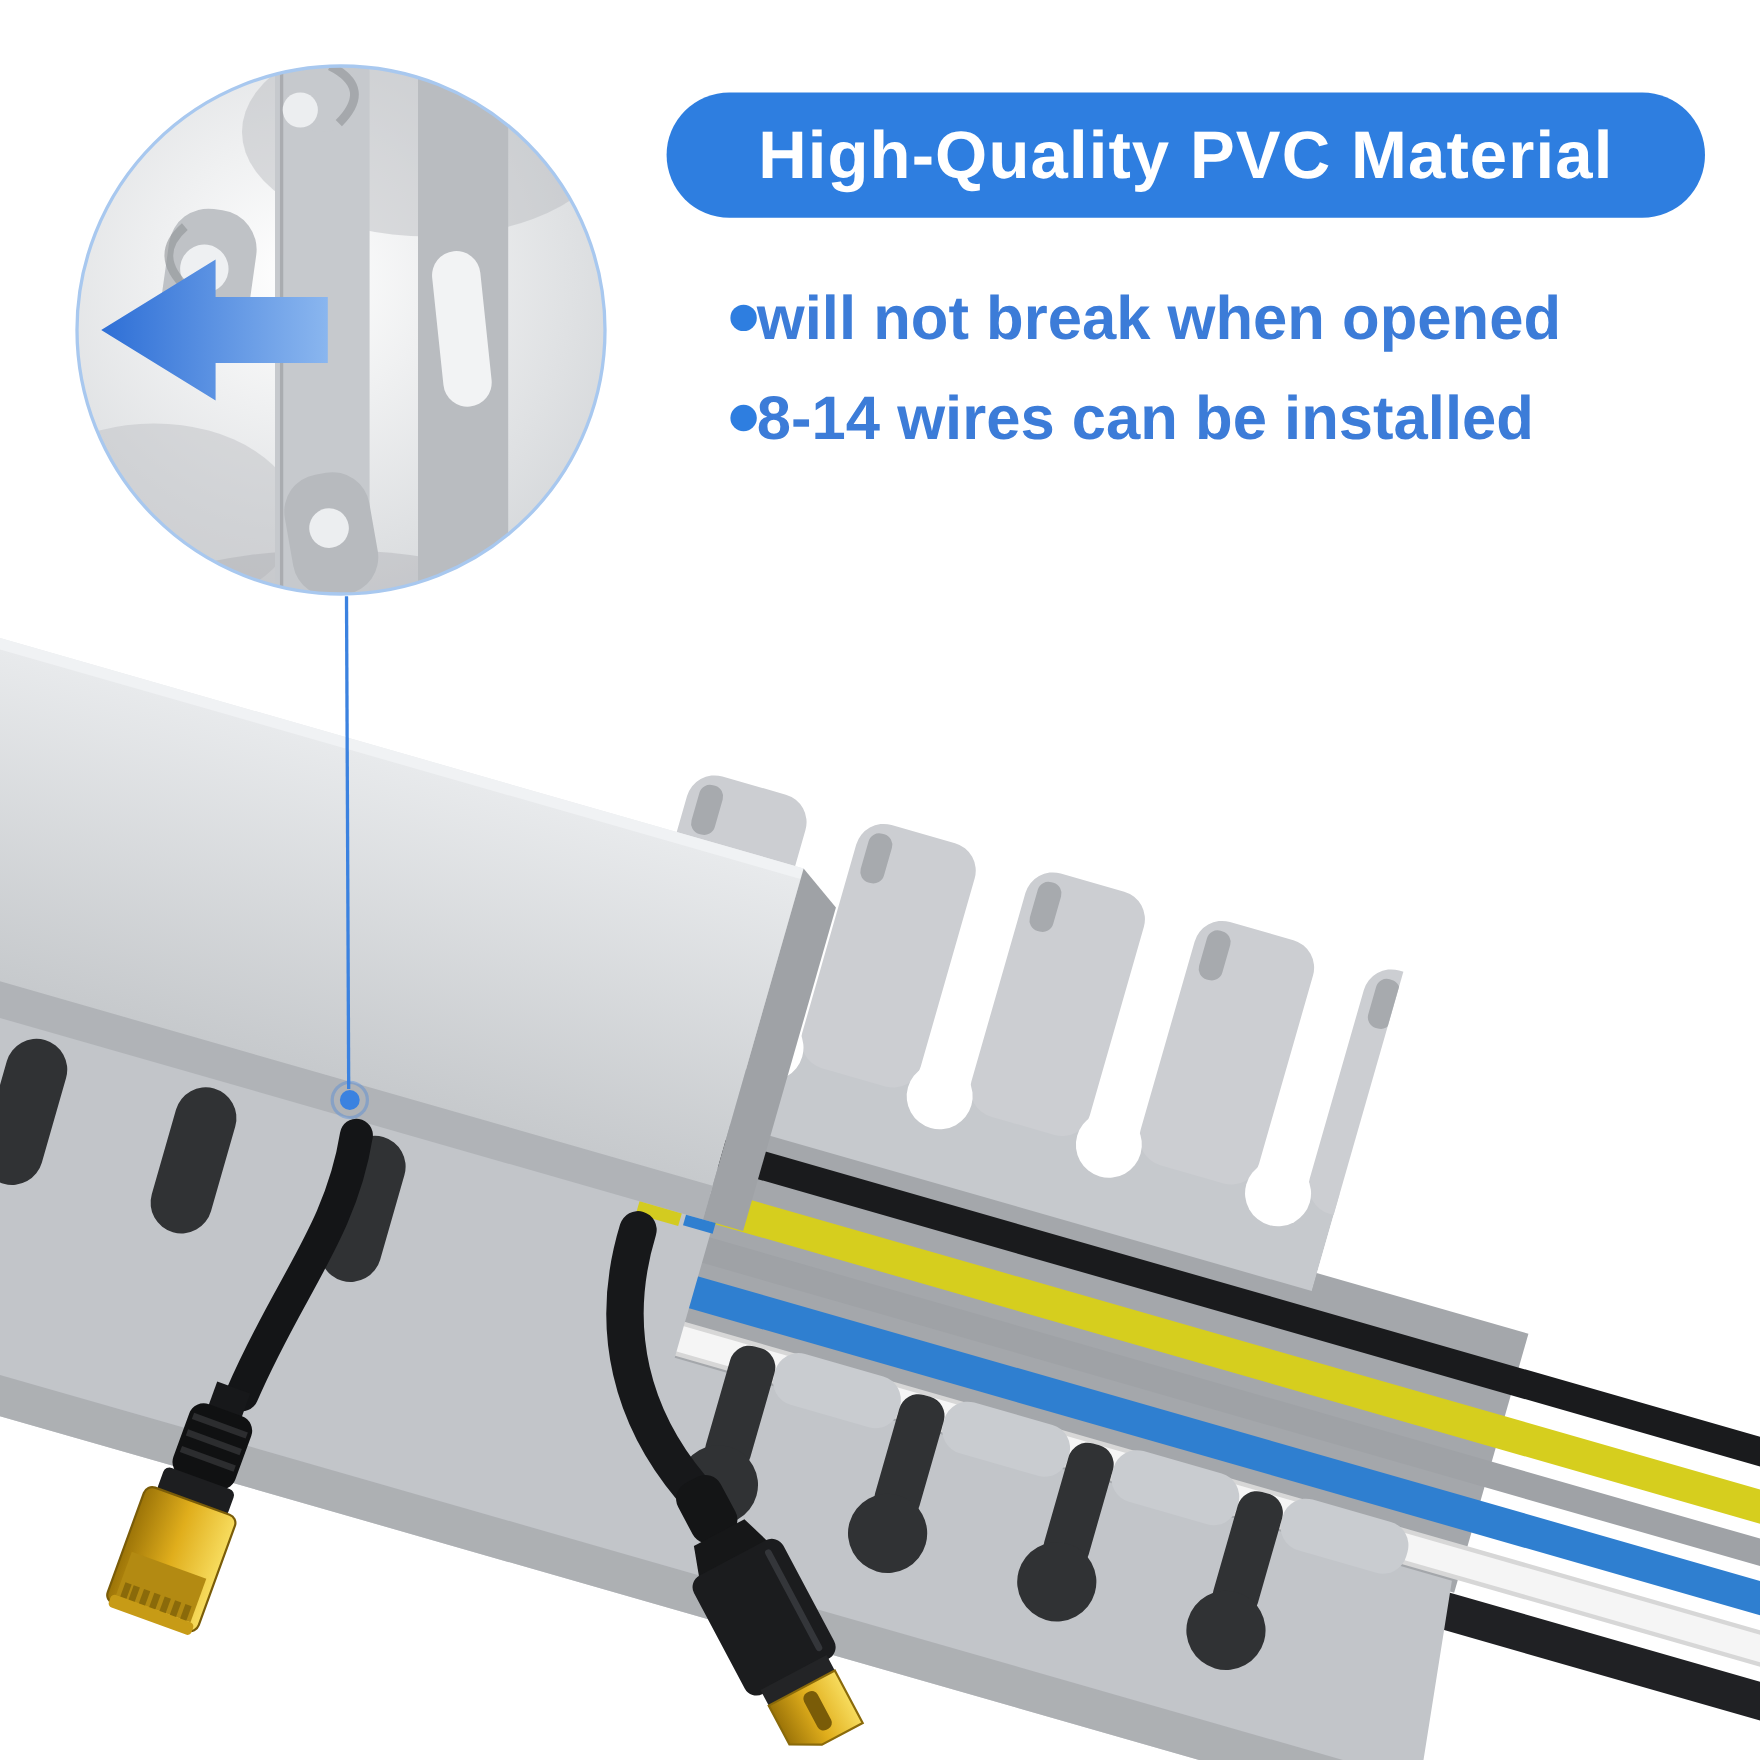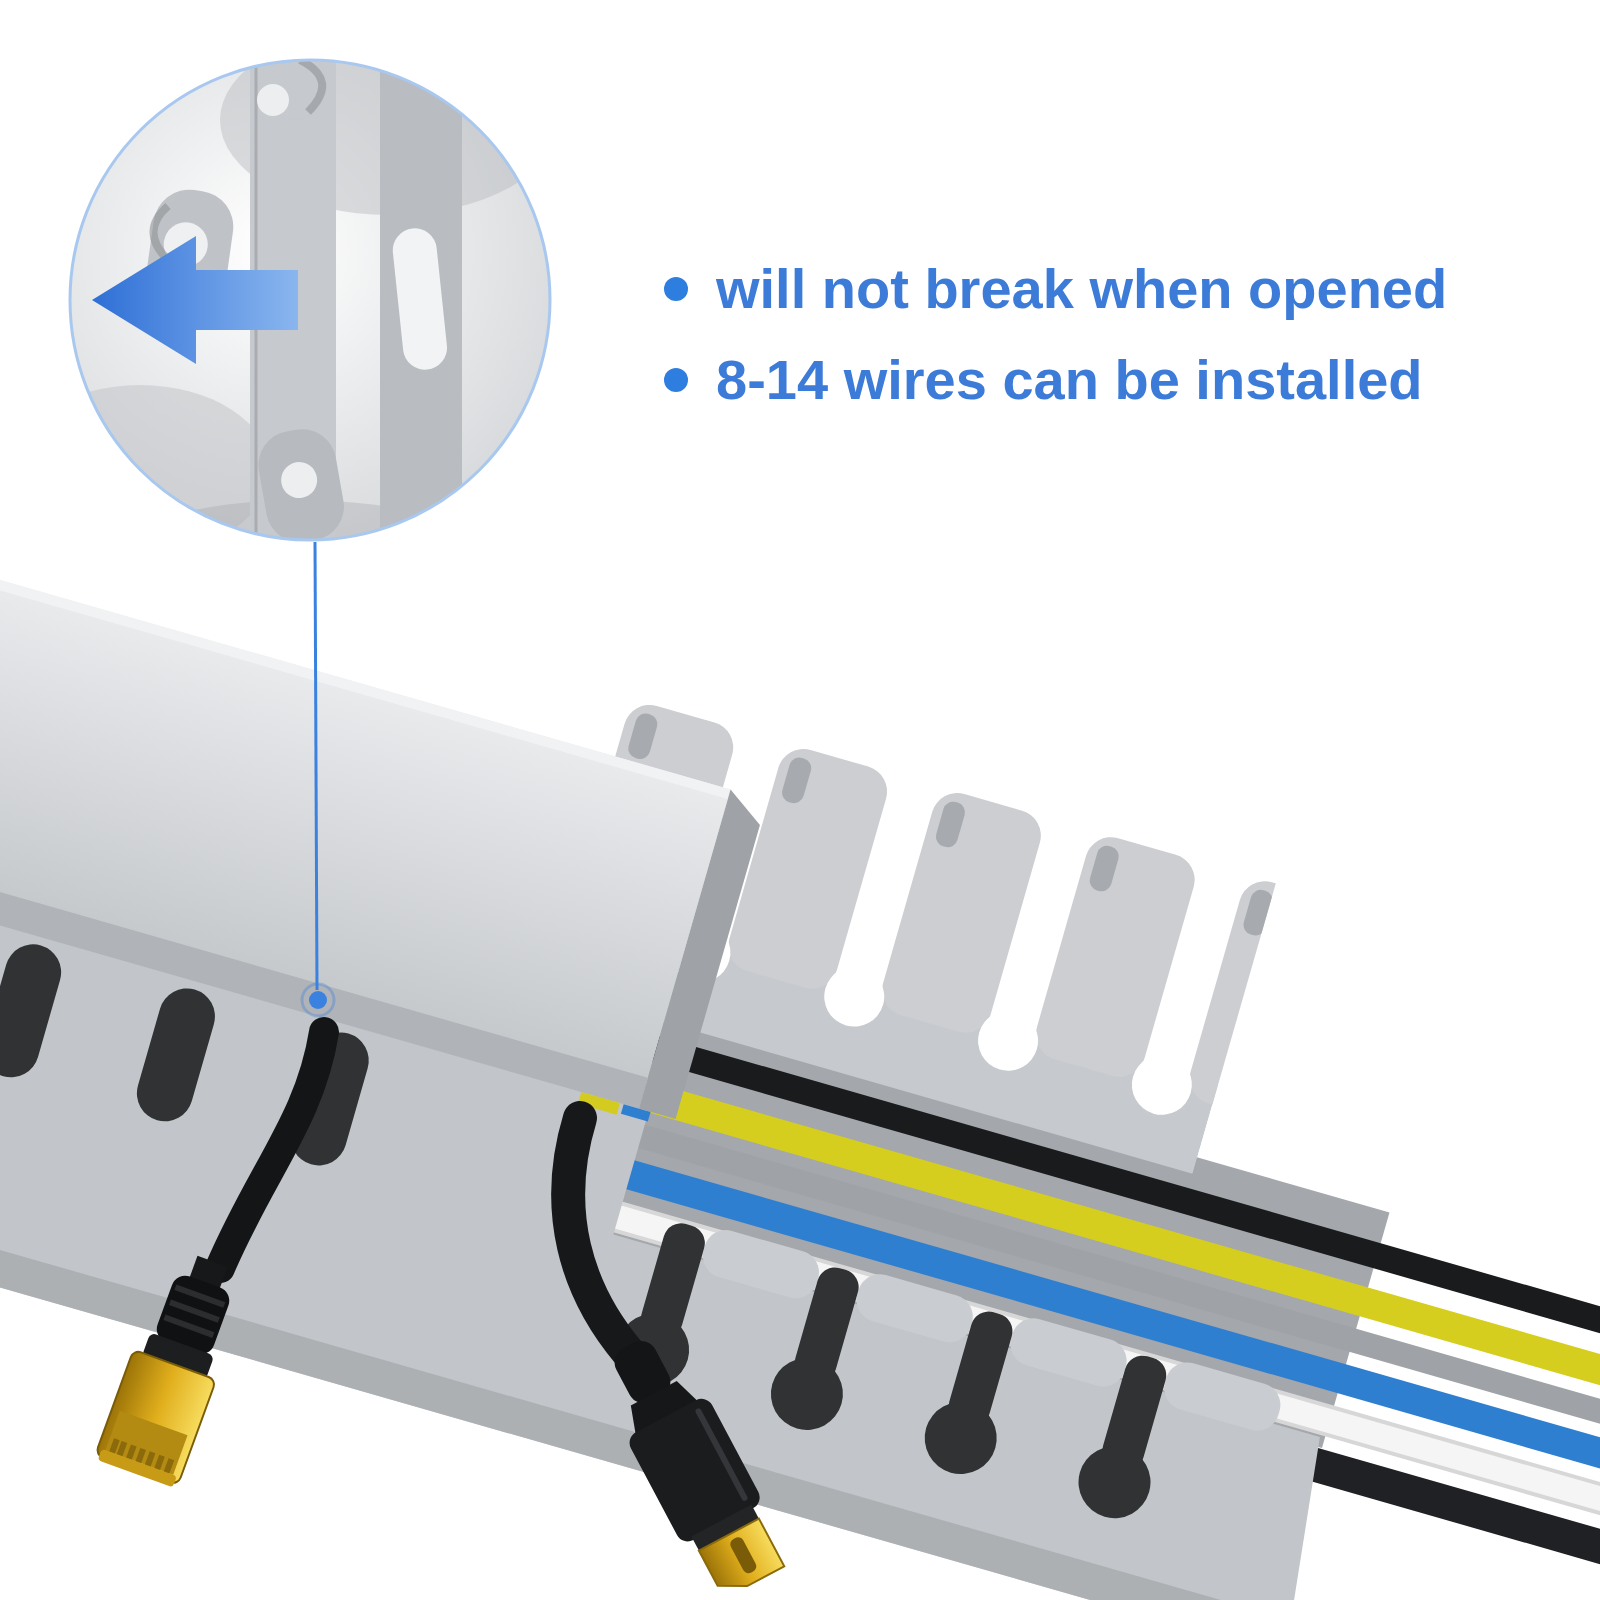--- a/index.html
+++ b/index.html
@@ -5,21 +5,21 @@
   html,body{margin:0;padding:0;background:#ffffff;}
   body{font-family:"Liberation Sans", sans-serif;}
   #stage{position:relative;width:1600px;height:1600px;background:#ffffff;overflow:hidden;}
   #art{position:absolute;left:0;top:0;width:1600px;height:1600px;}
   .banner{
     position:absolute;left:606px;top:84px;width:944px;height:114px;
     background:#2e7ee0;border-radius:57px;display:flex;align-items:center;justify-content:center;
     color:#ffffff;font-weight:bold;font-size:61px;letter-spacing:1px;white-space:nowrap;
   }
   .bullets{position:absolute;left:664px;top:256px;display:flex;flex-direction:column;gap:26px;}
-  .bullet-row{display:flex;align-items:center;gap:28px;}
+  .bullet-row{display:flex;align-items:center;}
   .bullet-dot{width:24px;height:24px;border-radius:50%;background:#2e7ee0;flex:0 0 auto;}
   .bullet-text{color:#3c7cd8;font-weight:bold;font-size:56px;white-space:nowrap;}
 </style>
 </head>
 <body>
 
 <div id="stage">
 
   <svg id="art" viewBox="0 0 1600 1600" xmlns="http://www.w3.org/2000/svg">
     <defs>
@@ -184,20 +184,23 @@
         </g>
         <path d="M 300 60 q 40 20 8 52" stroke="#8f9296" stroke-width="8" fill="none" opacity="0.6"></path>
         <path d="M 168 206 q -30 26 2 56" stroke="#8f9296" stroke-width="8" fill="none" opacity="0.6"></path>
 
         <polygon points="92,300 196,236 196,270 298,270 298,330 196,330 196,364" fill="url(#arrowGrad)"></polygon>
       </g>
       <circle cx="310" cy="300" r="240" fill="none" stroke="#a8c8ef" stroke-width="3"></circle>
     </g>
   </svg>
 
+  <div class="banner">
+    <span>High-Quality PVC Material</span>
+  </div>
 
   <div class="bullets">
     <div class="bullet-row">
       <span class="bullet-dot"></span>
       <span class="bullet-text">will not break when opened</span>
     </div>
     <div class="bullet-row">
       <span class="bullet-dot"></span>
       <span class="bullet-text">8-14 wires can be installed</span>
     </div>

